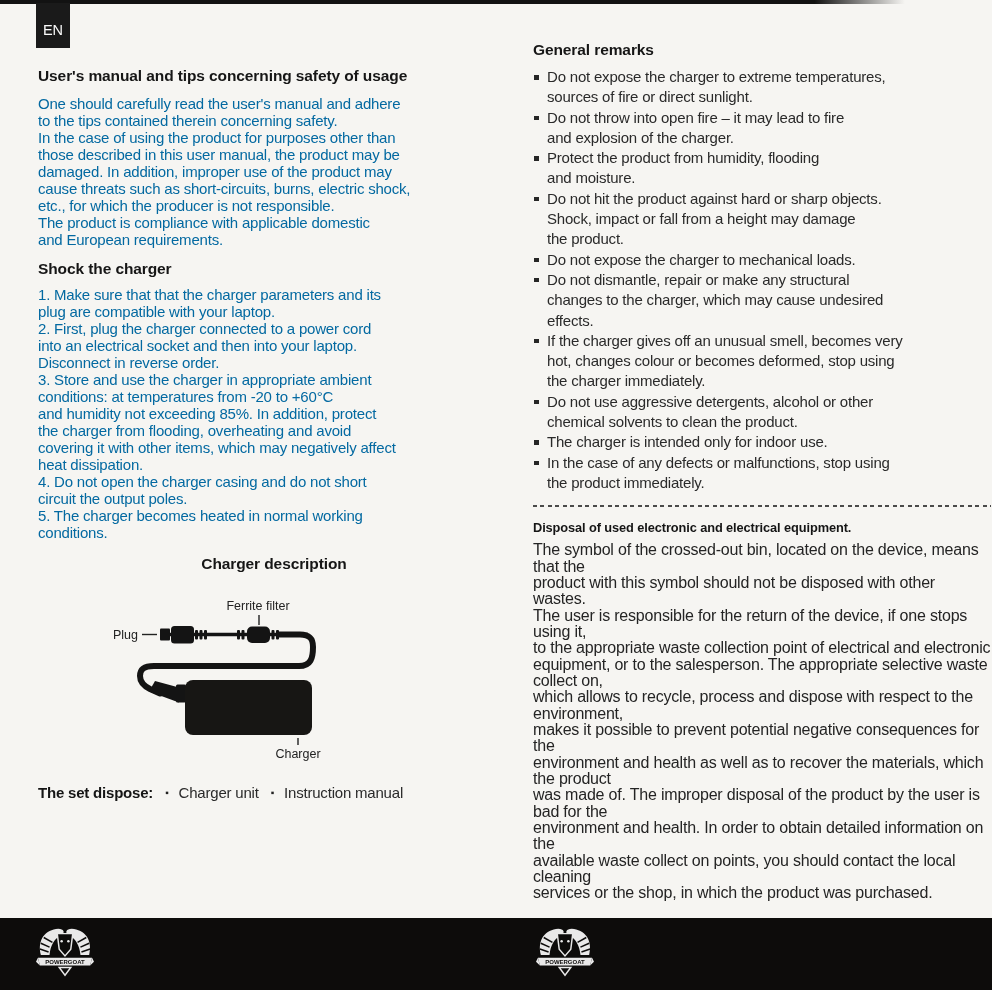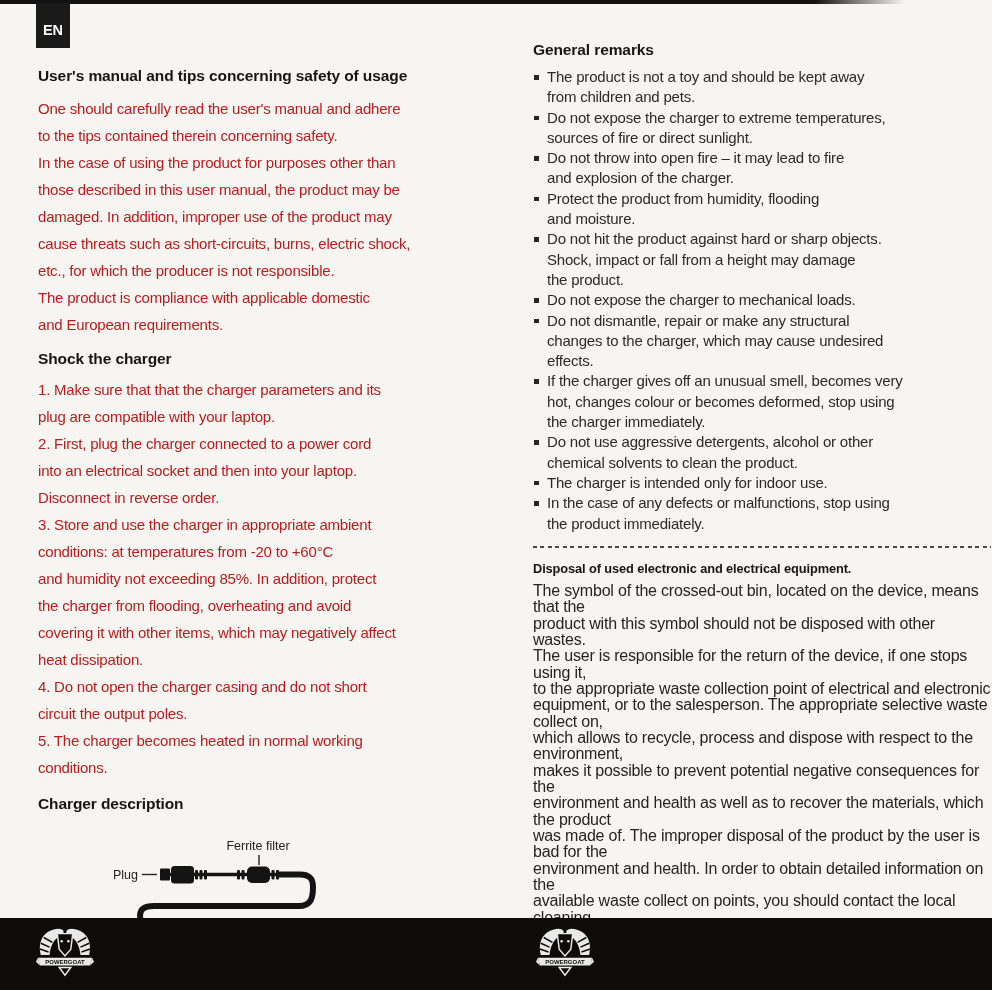--- a/index.html
+++ b/index.html
@@ -4,32 +4,32 @@
 <style>
   html,body{margin:0;padding:0;}
   body{
     width:992px;height:990px;position:relative;overflow:hidden;
     background:#f6f5f2;color:#272727;
     font-family:"Liberation Sans","DejaVu Sans",sans-serif;
   }
   .top-strip{position:absolute;top:0;left:0;width:905px;height:4px;
     background:linear-gradient(90deg,#121212 0%,#121212 90%,rgba(18,18,18,0) 100%);}
   .en-badge{position:absolute;left:36px;top:3px;width:34px;height:45px;background:#1a1a1a;
-    color:#fafafa;font-weight:700;font-size:14.5px;display:flex;align-items:center;
+    color:#fafafa;font-weight:400;font-size:14.5px;display:flex;align-items:center;
     justify-content:center;padding-top:9px;box-sizing:border-box;}
   .col-left{position:absolute;left:38px;top:66px;width:472px;}
   .col-right{position:absolute;left:533px;top:40px;width:458px;}
   .h-main{font-size:15.5px;font-weight:700;color:#161616;letter-spacing:-0.1px;
     line-height:20px;margin:0;}
-  .body-text{font-size:15px;line-height:27px;white-space:pre-line;margin:0;
-    color:#b91c1c;letter-spacing:-0.2px;}
+  .body-text{font-size:15px;line-height:17px;white-space:pre-line;margin:0;
+    color:#0369a1;letter-spacing:-0.2px;}
   .safety-body{margin-top:9px;}
   .using-heading{margin-top:11px;}
   .using-body{margin-top:7px;}
-  .desc-heading{margin-top:13px;}
+  .desc-heading{margin-top:13px;text-align:center;}
   .diagram{display:block;margin-top:6px;}
   .diagram text{font-family:"Liberation Sans","DejaVu Sans",sans-serif;font-size:12.5px;fill:#222;}
   .set-line{margin:22px 0 0 0;font-size:15px;letter-spacing:-0.2px;color:#2a2a2a;}
   .set-line strong{color:#151515;}
   .inc-item::before{content:"▪";font-size:10px;margin:0 10px 0 12px;vertical-align:2px;color:#222;}
   .remarks-list{list-style:none;margin:7px 0 0 0;padding:0;}
   .remarks-list li{position:relative;padding-left:14px;font-size:15px;line-height:20.3px;
     white-space:pre-line;letter-spacing:-0.2px;color:#2a2a2a;}
   .remarks-list li::before{content:"";position:absolute;left:1px;top:8px;width:4.5px;height:4.5px;
     background:#262626;}
@@ -125,22 +125,20 @@
     <line x1="260" y1="158" x2="260" y2="165" stroke="#222" stroke-width="1.4"></line>
     <text x="260" y="178" text-anchor="middle">Charger</text>
   </svg>
 
   <p class="set-line"><strong>The set dispose:</strong><span><span class="inc-item">Charger unit</span><span class="inc-item">Instruction manual</span></span></p>
 </div>
 
 <div class="col-right">
   <h2 class="h-main">General remarks</h2>
   <ul class="remarks-list">
-      <li>The product is not a toy and should be kept away
-from children and pets.</li>
       <li>Do not expose the charger to extreme temperatures,
 sources of fire or direct sunlight.</li>
       <li>Do not throw into open fire – it may lead to fire
 and explosion of the charger.</li>
       <li>Protect the product from humidity, flooding
 and moisture.</li>
       <li>Do not hit the product against hard or sharp objects.
 Shock, impact or fall from a height may damage
 the product.</li>
       <li>Do not expose the charger to mechanical loads.</li>

